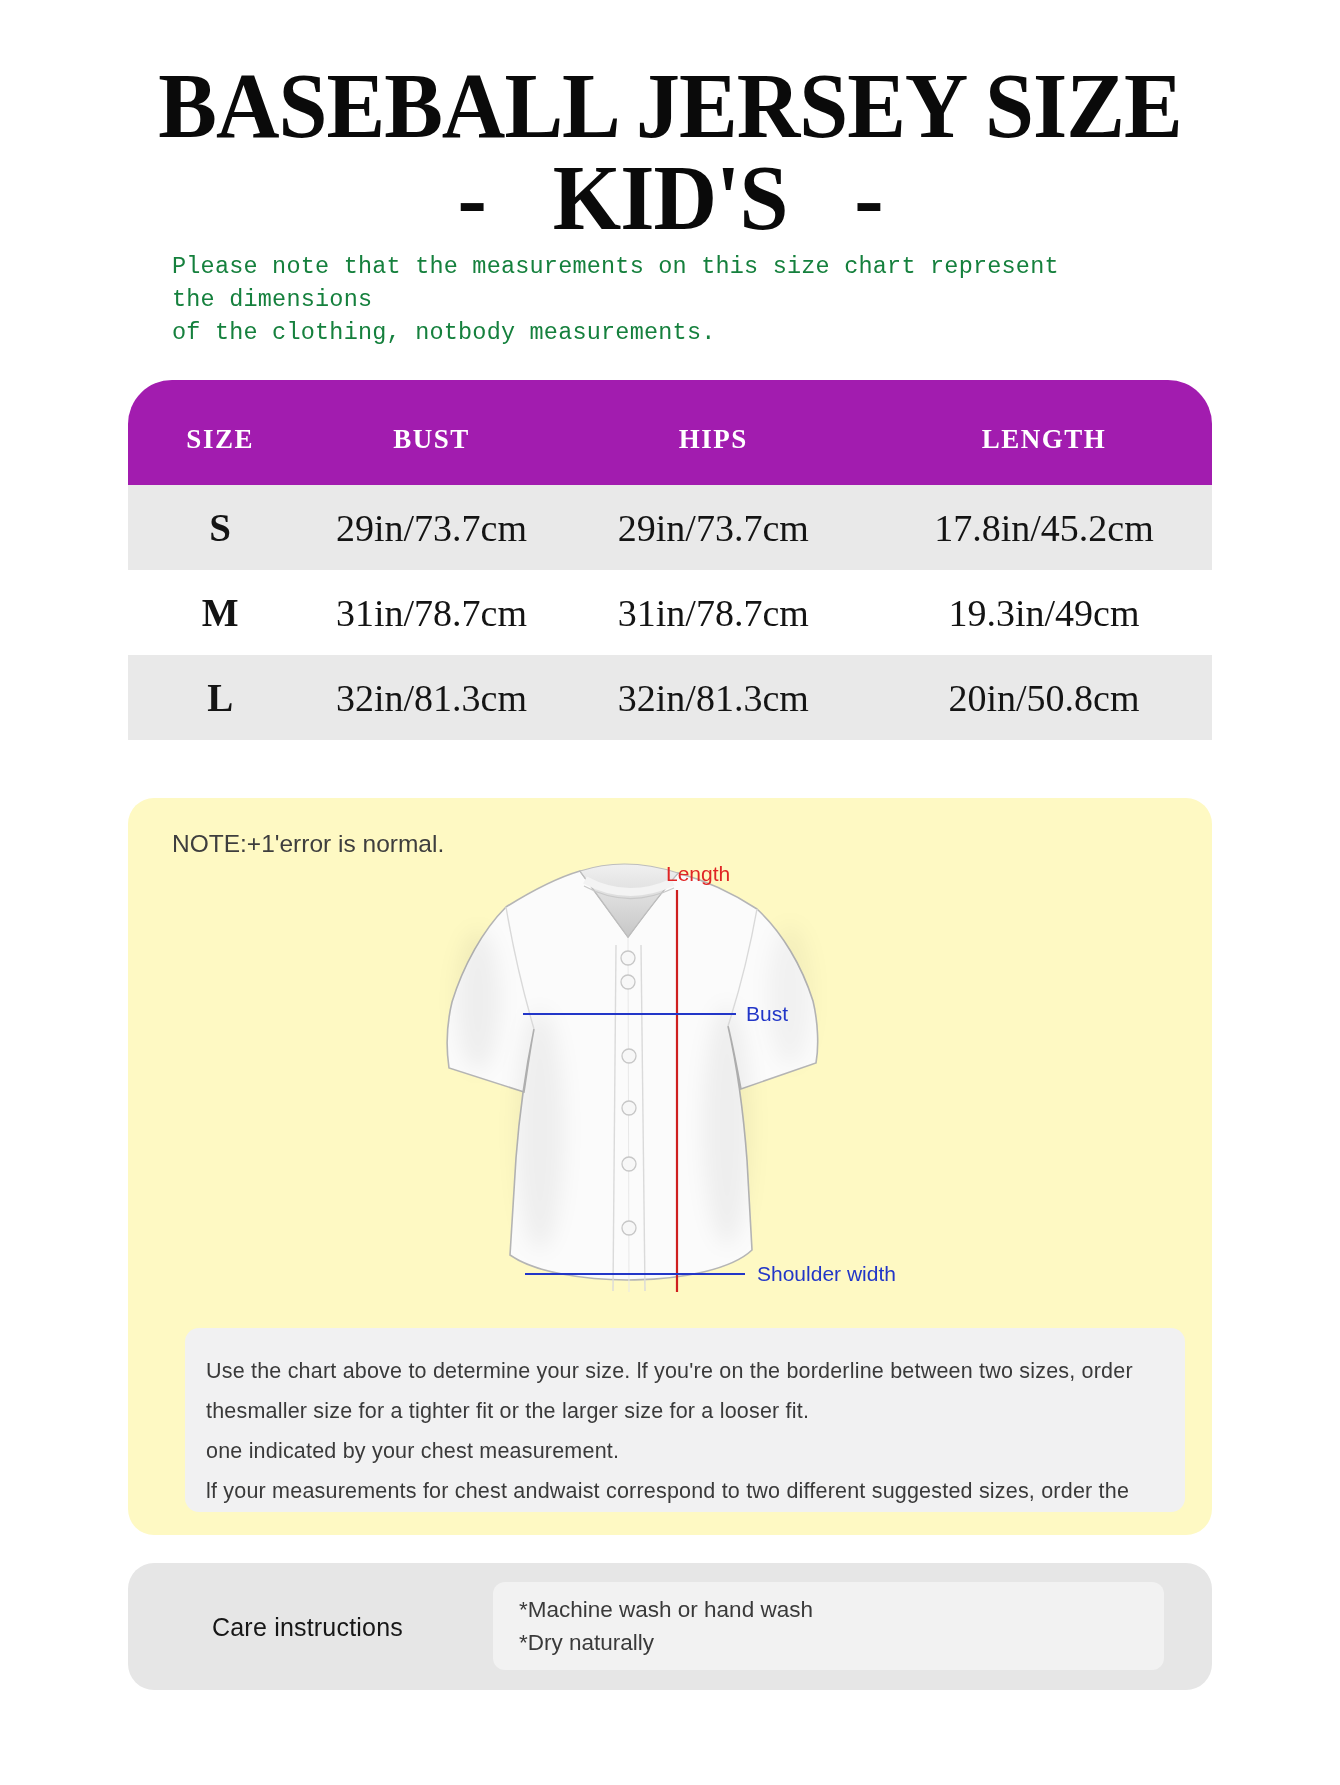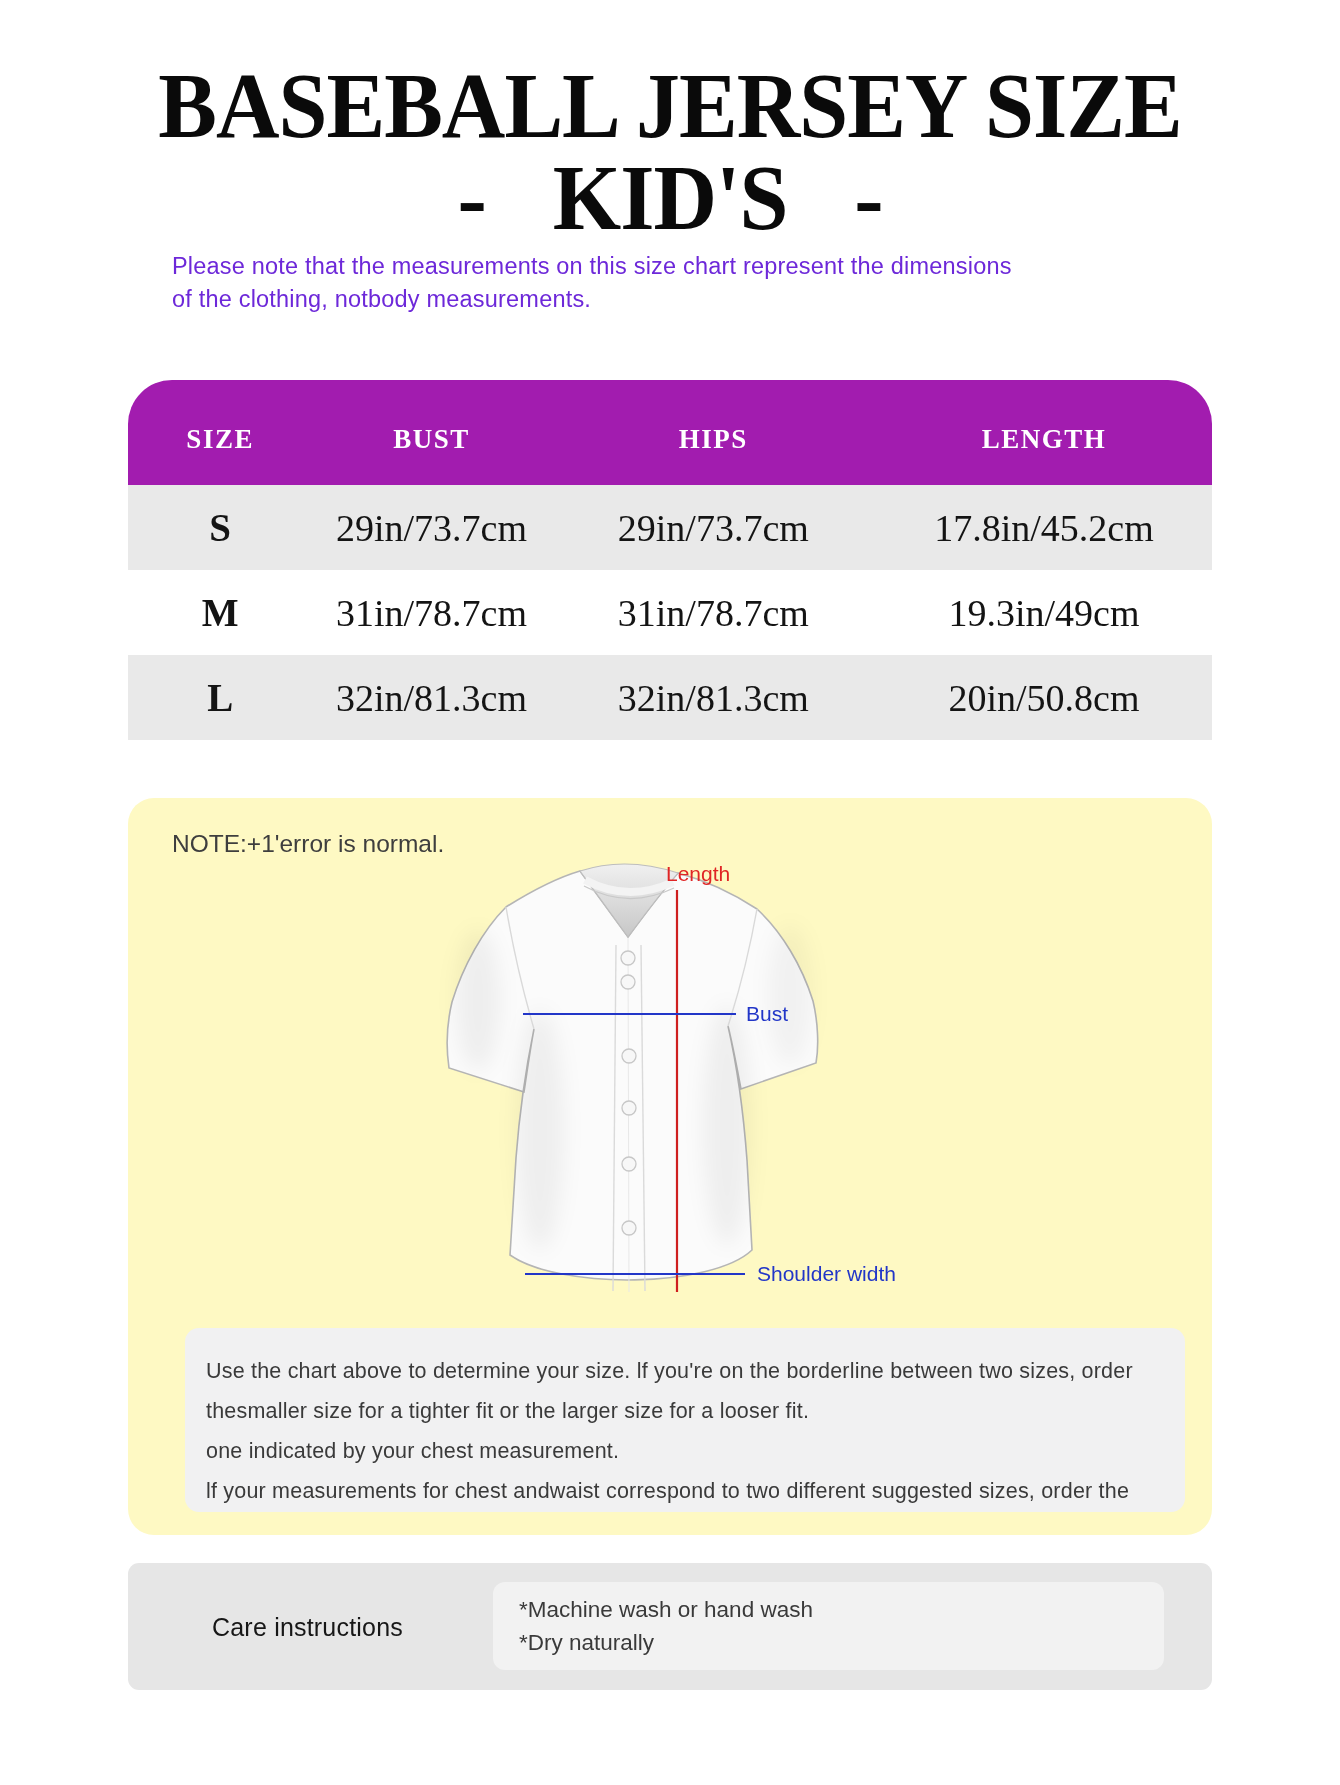--- a/index.html
+++ b/index.html
@@ -11,21 +11,21 @@
   .title-wrap{position:absolute;left:0;top:58px;width:100%;text-align:center;}
   .title-line{
     font-family:"Liberation Serif",serif;font-weight:700;color:#0a0a0a;
     font-size:88px;line-height:1.04;letter-spacing:-1px;
     transform:scaleY(1.06);transform-origin:top center;white-space:pre;
   }
   .title-line.second{word-spacing:46px;}
   
   .intro{
     position:absolute;left:172px;top:250px;width:920px;
-    font-size:23.5px;line-height:33px;color:#6d28d9;letter-spacing:.2px;
+    font-size:23.5px;line-height:33px;color:#15803d;letter-spacing:.2px;font-family:Liberation Mono, monospace;
   }
   
   .size-table{position:absolute;left:128px;top:380px;width:1084px;}
   .st-header{
     display:grid;grid-template-columns:17% 22% 30% 31%;
     background:#a21caf;height:105px;align-items:center;text-align:center;
     border-radius:44px 44px 0 0;
   }
   .st-header .hcell{
     font-family:"Liberation Serif",serif;font-weight:700;color:#ffffff;
@@ -47,21 +47,21 @@
   .note-text{position:absolute;left:44px;top:32px;font-size:24.5px;color:#3e3e3e;}
   .jersey-svg{position:absolute;left:252px;top:52px;}
   .guide-box{
     position:absolute;left:57px;top:530px;width:1000px;height:184px;
     background:#f1f1f2;border-radius:14px;padding:23px 0 0 21px;box-sizing:border-box;
   }
   .guide-line{font-size:21.5px;line-height:40px;color:#3a3a3a;letter-spacing:.2px;}
   
   .care-panel{
     position:absolute;left:128px;top:1563px;width:1084px;height:127px;
-    background:#e6e6e6;border-radius:11px;
+    background:#e6e6e6;border-radius:26px;
   }
   .care-label{
     position:absolute;left:84px;top:50%;transform:translateY(-50%);
     font-size:25px;color:#171717;letter-spacing:.2px;
   }
   .care-box{
     position:absolute;left:365px;top:19px;width:671px;height:88px;
     background:#f2f2f2;border-radius:12px;display:flex;align-items:center;
   }
   .care-col{font-size:22.5px;line-height:33px;color:#3a3a3a;}

